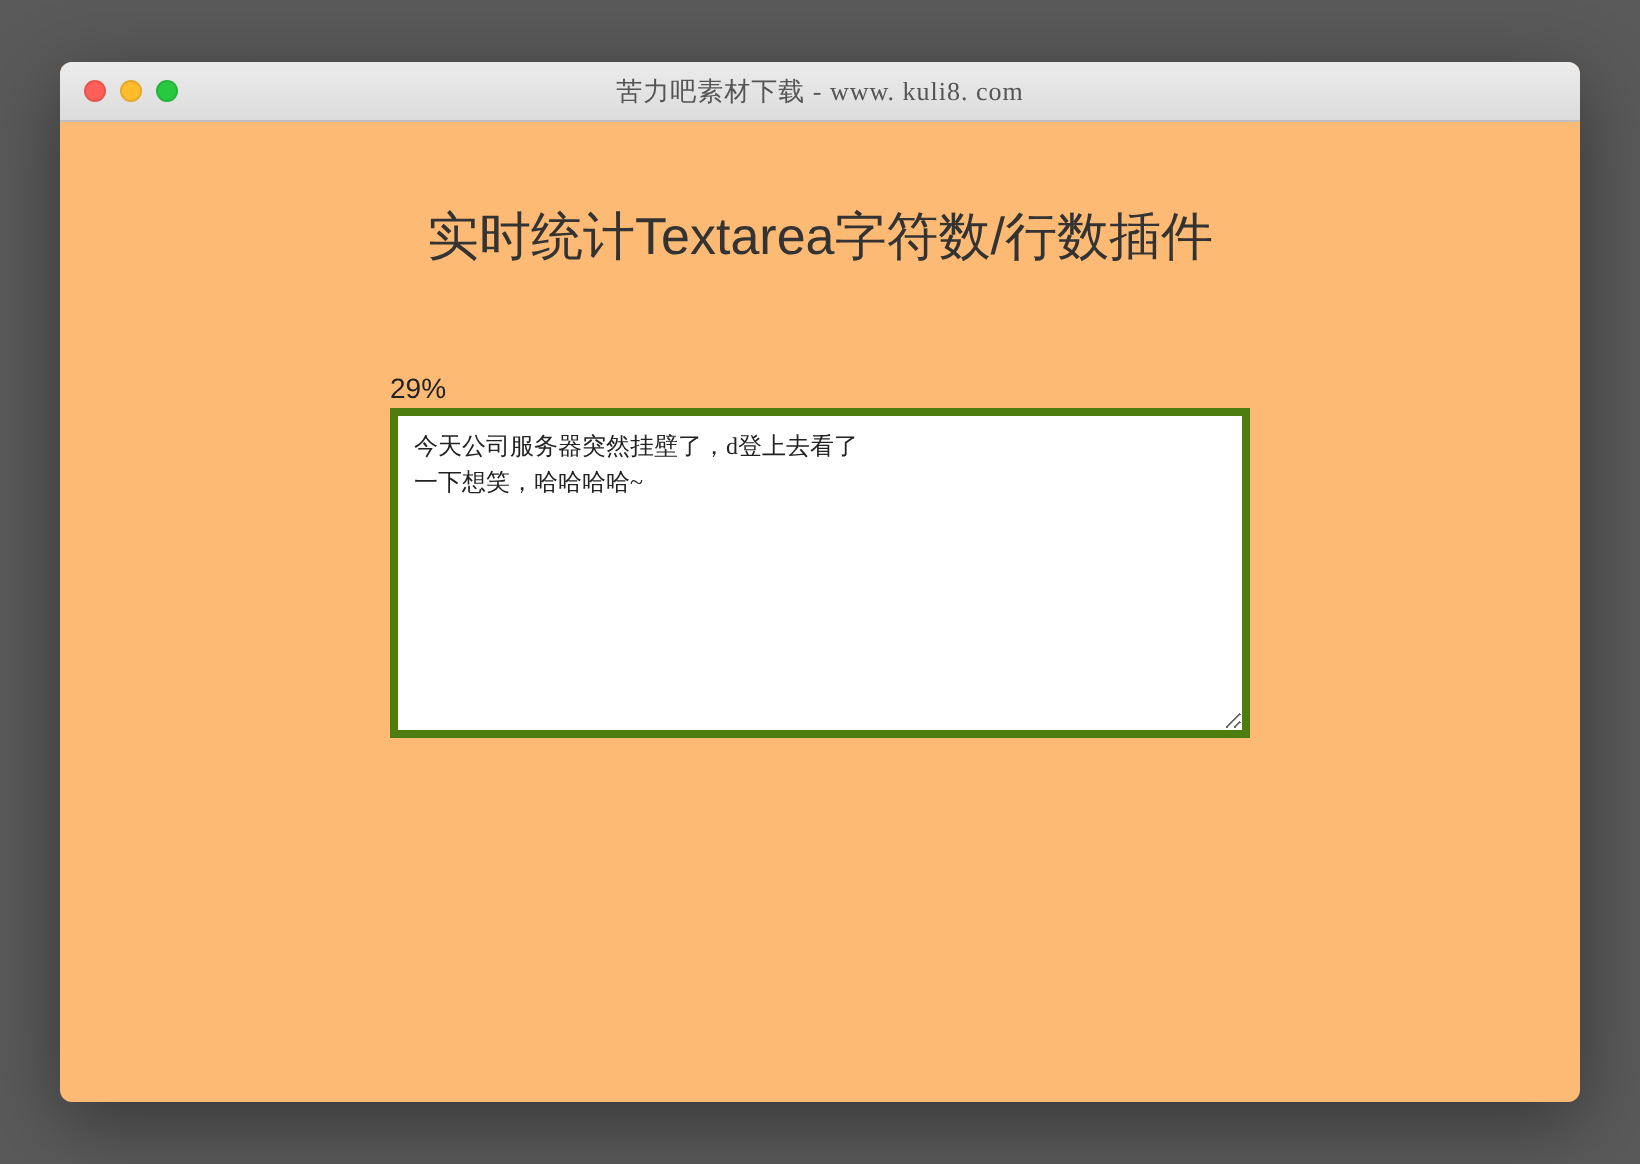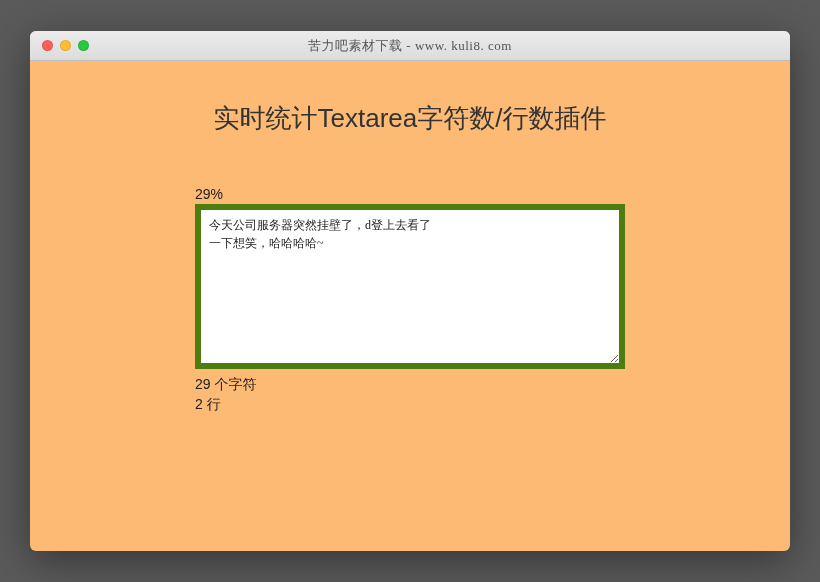--- a/index.html
+++ b/index.html
@@ -75,21 +75,21 @@
     }
     .percent {
       font-size: 14px;
       color: #222;
       margin-bottom: 2px;
       font-family: Arial, sans-serif;
     }
     textarea {
       width: 430px;
       height: 165px;
-      border: 6px solid #4d7c0f;
+      border: 4px solid #4d7c0f;
       padding: 6px 8px;
       font-size: 12px;
       font-family: "SimSun", "Songti SC", serif;
       color: #222;
       line-height: 1.5;
       resize: both;
       outline: none;
     }
     .stats {
       margin-top: 6px;
@@ -112,19 +112,15 @@
     <div class="titlebar-title">苦力吧素材下载 - www. kuli8. com</div>
   </div>
 
   <div class="content">
     <h1>实时统计Textarea字符数/行数插件</h1>
 
     <div class="form-area">
       <div class="percent">29%</div>
       <textarea style="">今天公司服务器突然挂壁了，d登上去看了
 一下想笑，哈哈哈哈~</textarea>
-      <div class="stats">
-        <div>29 个字符</div>
-        <div>2 行</div>
-      </div>
     </div>
   </div>
 </div>
 
 </body></html>

